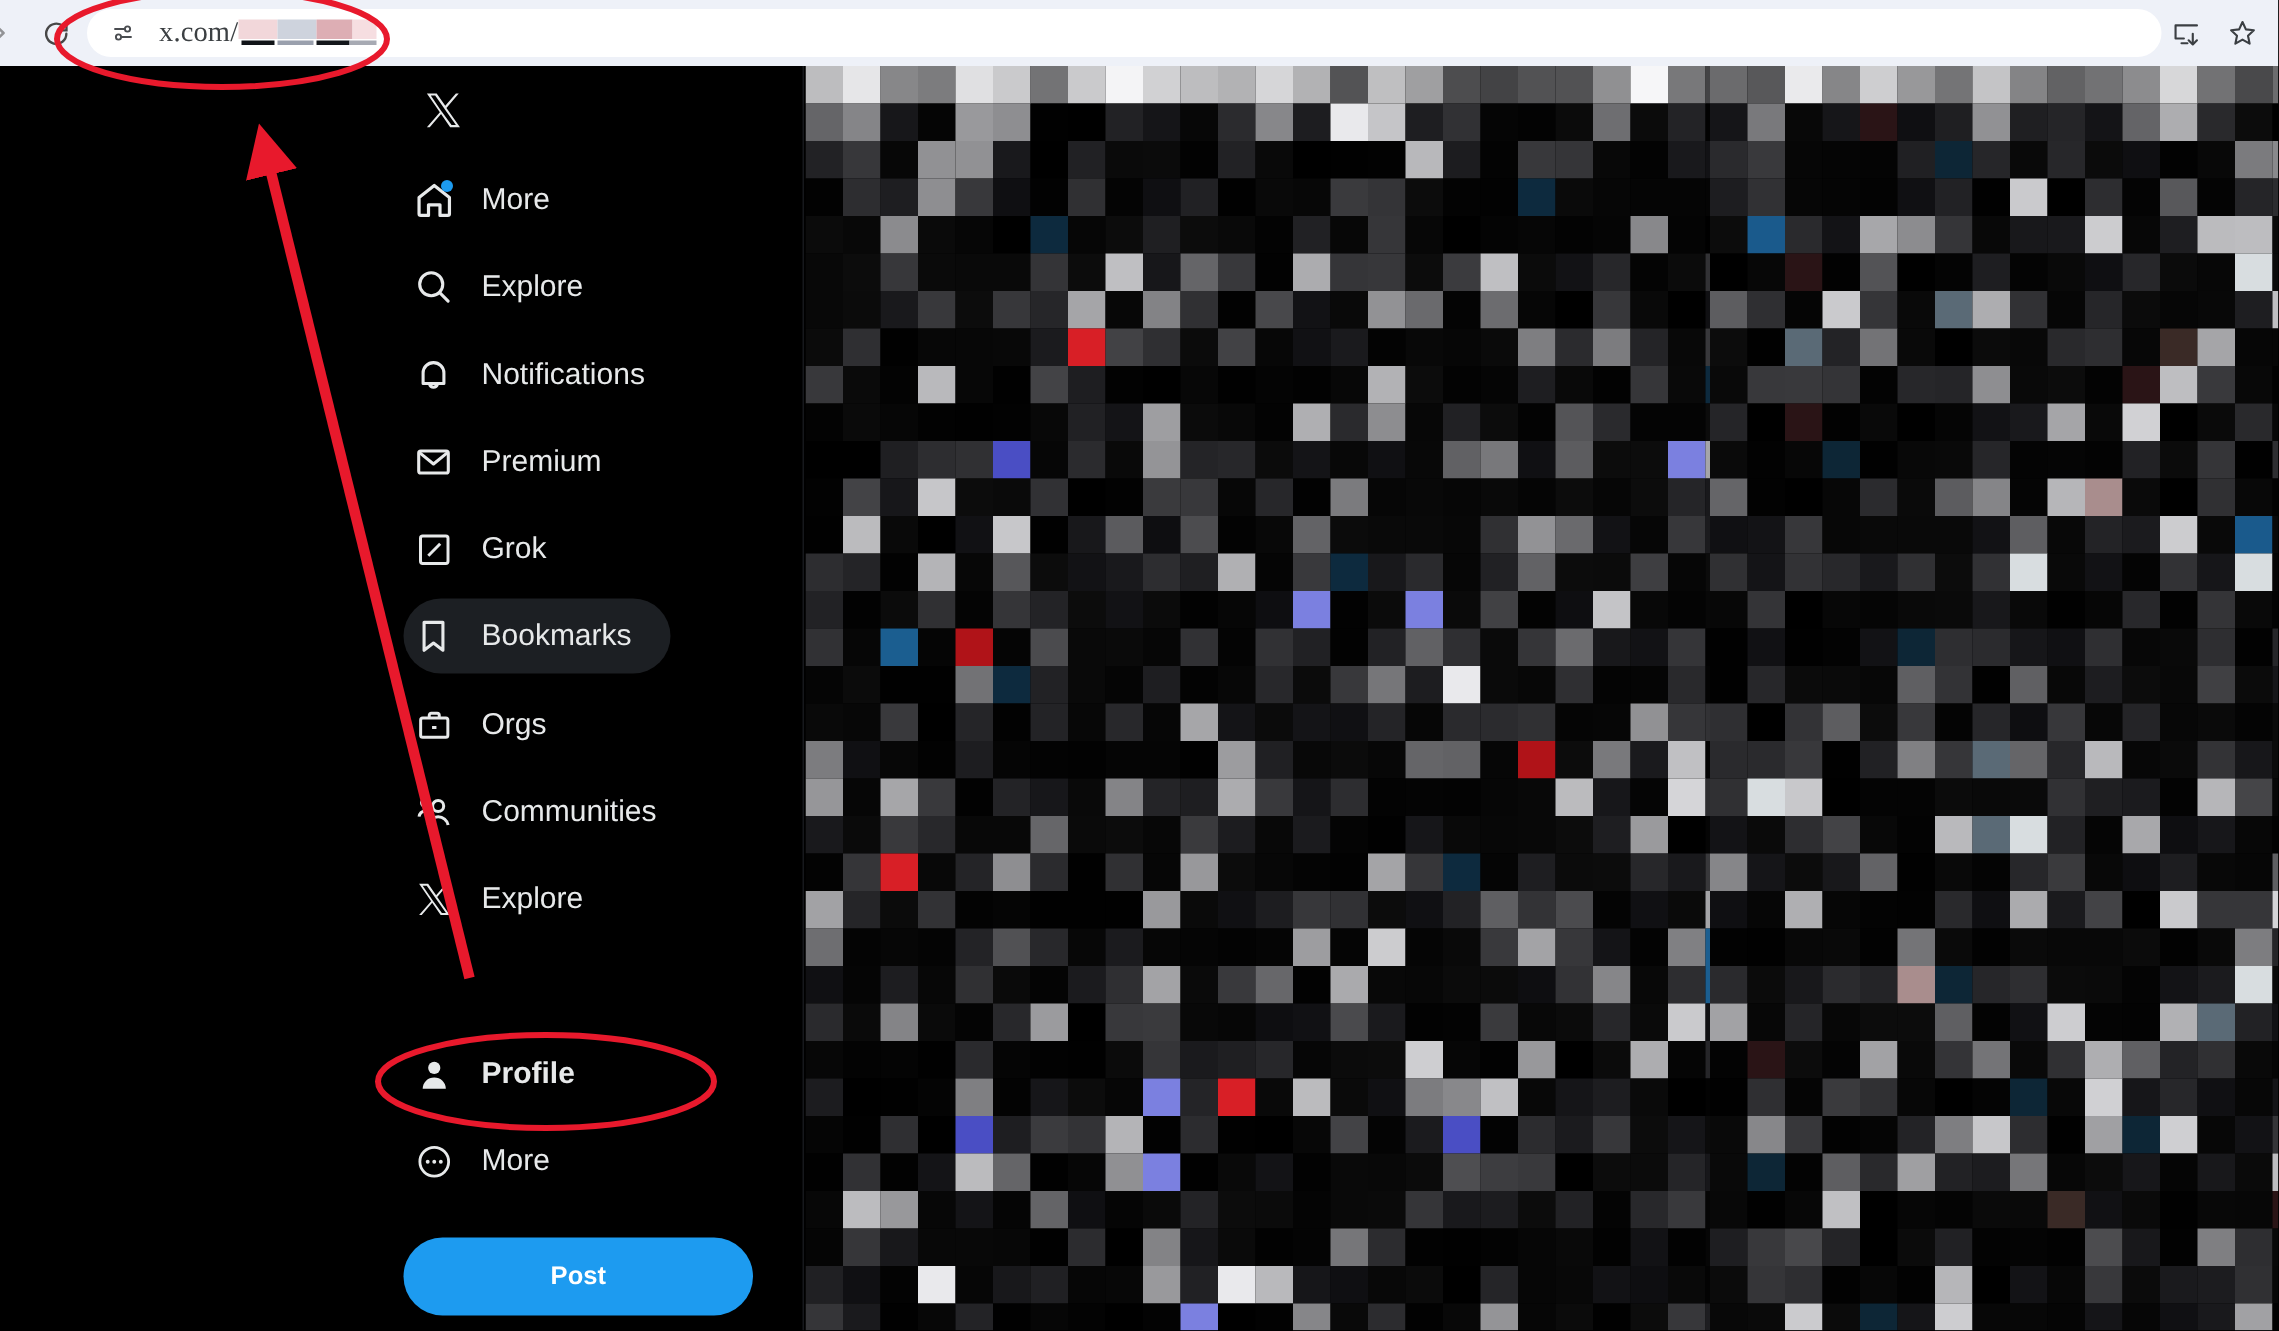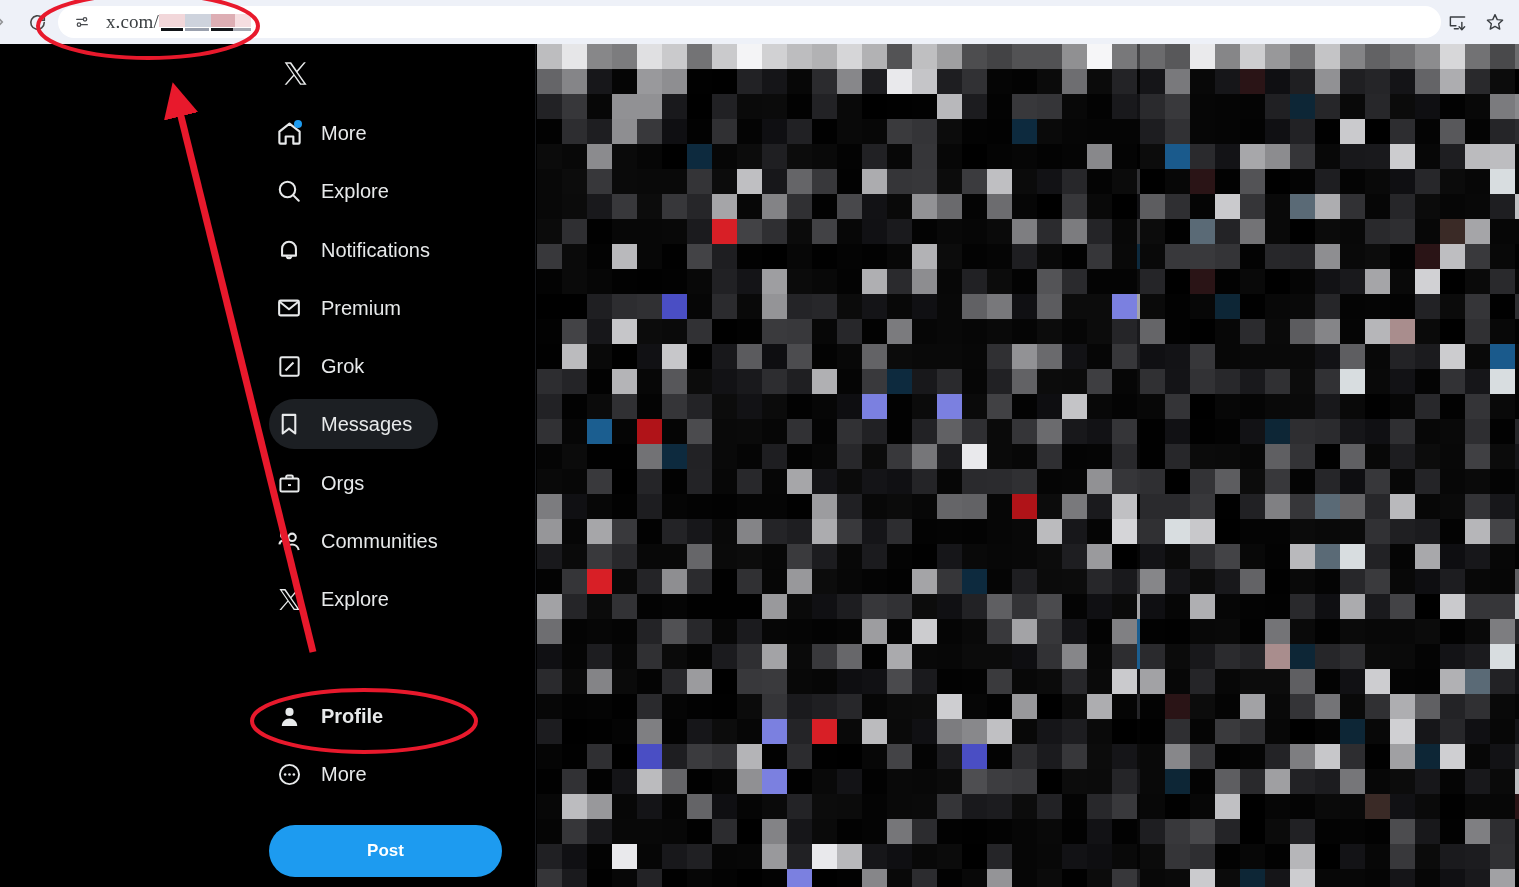--- a/index.html
+++ b/index.html
@@ -214,21 +214,21 @@
         </span>
         <span class="lbl">Grok</span>
       </div>
 
       <div class="nav-item active-pill" style="top:355px">
         <span class="ico">
           <svg width="26" height="26" viewBox="0 0 24 24" fill="none" stroke="#e7e9ea" stroke-width="1.9" stroke-linejoin="round">
             <path d="M6.2 3.6h11.6v17.2L12 16.3l-5.8 4.5Z"></path>
           </svg>
         </span>
-        <span class="lbl">Messages</span>
+        <span class="lbl">Bookmarks</span>
       </div>
 
       <div class="nav-item" style="top:414px">
         <span class="ico">
           <svg width="25" height="25" viewBox="0 0 24 24" fill="none" stroke="#e7e9ea" stroke-width="1.9" stroke-linejoin="round">
             <rect x="3.3" y="7.3" width="17.4" height="12.4" rx="1.3"></rect>
             <path d="M8.8 7.3V5.6a1.3 1.3 0 0 1 1.3-1.3h3.8a1.3 1.3 0 0 1 1.3 1.3v1.7"></path>
             <line x1="10.6" y1="13.5" x2="13.4" y2="13.5"></line>
           </svg>
         </span>

